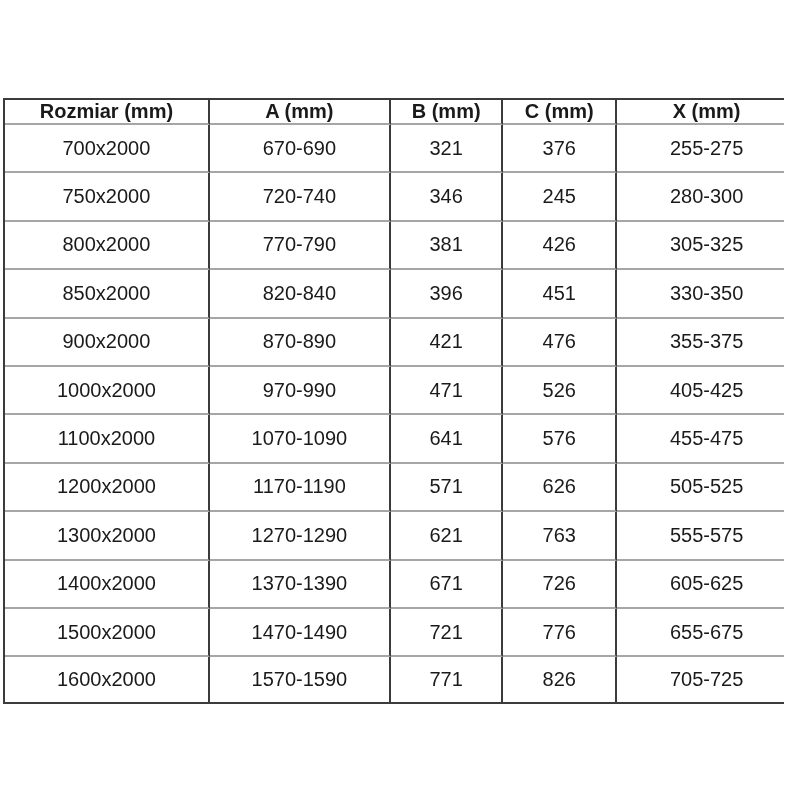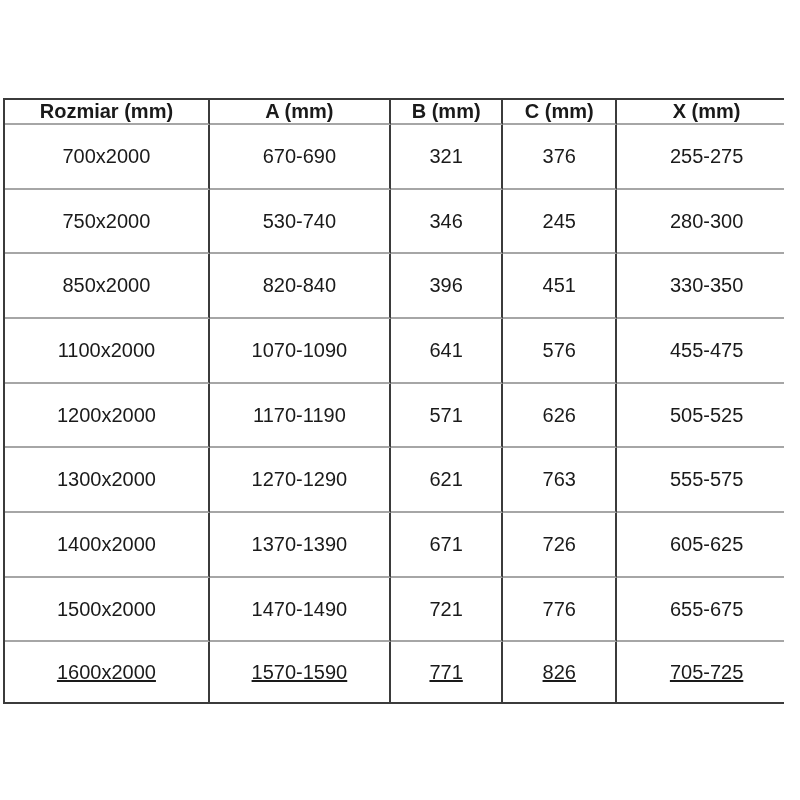--- a/index.html
+++ b/index.html
@@ -46,21 +46,20 @@
     white-space: nowrap;
   }
   th {
     font-weight: bold;
   }
   th:last-child, td:last-child {
     border-right: none;
   }
   tr:last-child td {
     border-bottom: none;
-    text-decoration: underline;
   }
 </style>
 </head>
 <body>
 
 <div class="page">
   <table class="spec-table">
     <colgroup>
       <col class="c-rozmiar">
       <col class="c-a">
@@ -80,31 +79,52 @@
     <tbody>
       <tr>
         <td>700x2000</td>
         <td>670-690</td>
         <td>321</td>
         <td>376</td>
         <td>255-275</td>
       </tr>
       <tr>
         <td>750x2000</td>
-        <td>530-740</td>
+        <td>720-740</td>
         <td>346</td>
         <td>245</td>
         <td>280-300</td>
+      </tr>
+      <tr>
+        <td>800x2000</td>
+        <td>770-790</td>
+        <td>381</td>
+        <td>426</td>
+        <td>305-325</td>
       </tr>
       <tr>
         <td>850x2000</td>
         <td>820-840</td>
         <td>396</td>
         <td>451</td>
         <td>330-350</td>
+      </tr>
+      <tr>
+        <td>900x2000</td>
+        <td>870-890</td>
+        <td>421</td>
+        <td>476</td>
+        <td>355-375</td>
+      </tr>
+      <tr>
+        <td>1000x2000</td>
+        <td>970-990</td>
+        <td>471</td>
+        <td>526</td>
+        <td>405-425</td>
       </tr>
       <tr>
         <td>1100x2000</td>
         <td>1070-1090</td>
         <td>641</td>
         <td>576</td>
         <td>455-475</td>
       </tr>
       <tr>
         <td>1200x2000</td>

